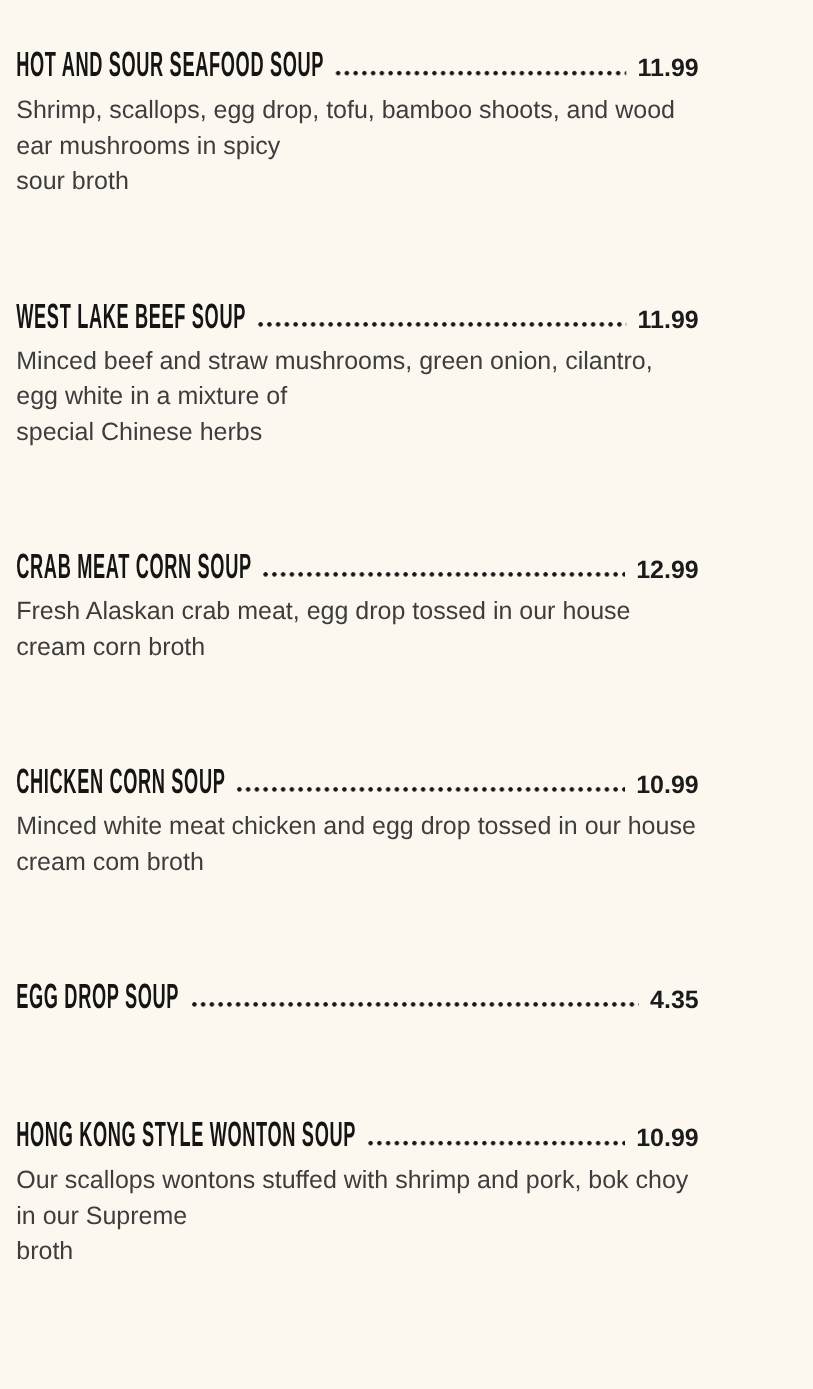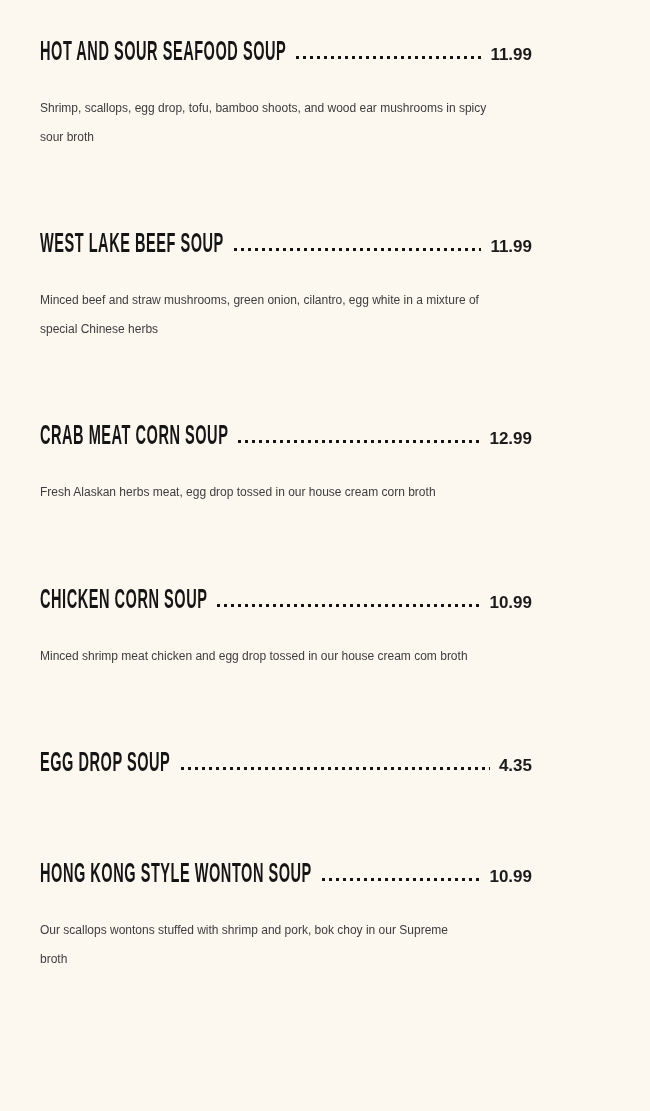--- a/index.html
+++ b/index.html
@@ -10,21 +10,21 @@
     width: 650px;
     height: 1111px;
     overflow: hidden;
     background: var(--background, #FCF7EF);
     font-family: "Liberation Sans", sans-serif;
   }
   .page {
     box-sizing: border-box;
     width: 572px;
     height: 1111px;
-    padding: 0 40px;
+    padding: 0 13px;
   }
   .menu-item {
     margin-bottom: 41px;
   }
   .item-row {
     display: flex;
     align-items: baseline;
   }
   .item-title {
     display: inline-block;
@@ -43,28 +43,28 @@
     height: 5px;
     margin: 0 9px 0 8px;
     background-image: radial-gradient(circle, var(--dot-color, #151515) 1.5px, transparent 2px);
     background-size: 7px 5px;
     background-repeat: repeat-x;
     background-position: left bottom;
   }
   .item-price {
     flex: 0 0 auto;
     font-weight: 700;
-    font-size: 17px;
+    font-size: 20px;
     line-height: 30px;
     color: var(--price-color, #1B1B1B);
     margin-top: 40px;
   }
   .item-desc {
-    margin-top: 24px;
-    font-size: 12px;
+    margin-top: 4px;
+    font-size: 20px;
     line-height: 28.5px;
     color: var(--desc-color, #3D3D3D);
     white-space: pre-line;
   }
   .section-heading {
     margin: 327px 0 0 0;
     text-align: left;
     font-family: Liberation Serif, serif;
   }
   .section-heading .heading-text {
@@ -106,30 +106,30 @@
       <div class="item-desc">Minced beef and straw mushrooms, green onion, cilantro, egg white in a mixture of
 special Chinese herbs</div>
     </div>
 
     <div class="menu-item">
       <div class="item-row">
         <span class="item-title" style="transform: scaleX(0.52); width: 188.24px;">CRAB MEAT CORN SOUP</span>
         <span class="dots"></span>
         <span class="item-price">12.99</span>
       </div>
-      <div class="item-desc">Fresh Alaskan herbs meat, egg drop tossed in our house cream corn broth</div>
+      <div class="item-desc">Fresh Alaskan crab meat, egg drop tossed in our house cream corn broth</div>
     </div>
 
     <div class="menu-item">
       <div class="item-row">
         <span class="item-title" style="transform: scaleX(0.52); width: 167.44px;">CHICKEN CORN SOUP</span>
         <span class="dots"></span>
         <span class="item-price">10.99</span>
       </div>
-      <div class="item-desc">Minced shrimp meat chicken and egg drop tossed in our house cream com broth</div>
+      <div class="item-desc">Minced white meat chicken and egg drop tossed in our house cream com broth</div>
     </div>
 
     <div class="menu-item">
       <div class="item-row">
         <span class="item-title" style="transform: scaleX(0.52); width: 130.52px;">EGG DROP SOUP</span>
         <span class="dots"></span>
         <span class="item-price">4.35</span>
       </div>
     </div>
 

